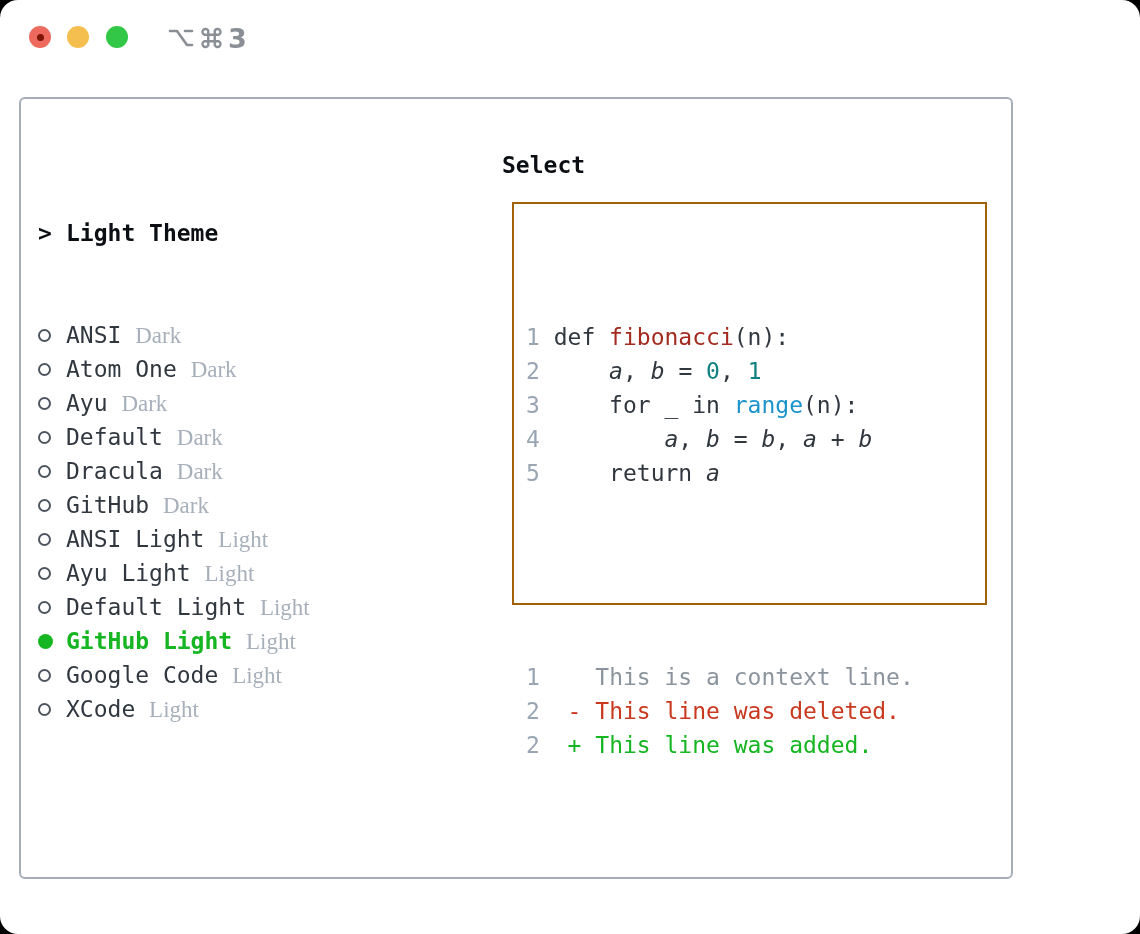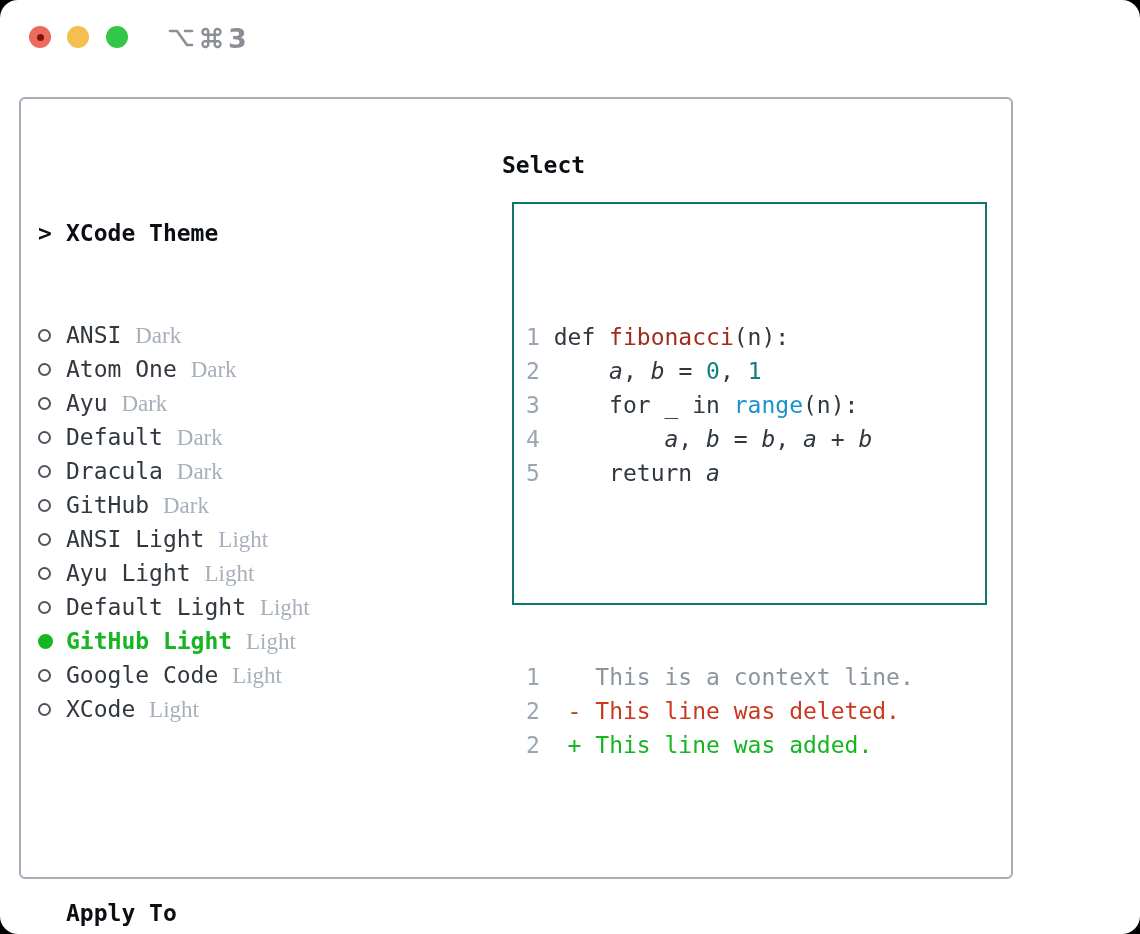--- a/index.html
+++ b/index.html
@@ -41,21 +41,21 @@
   .hdr{font-weight:bold;color:#0b0f14;}
   .radio{display:inline-block;width:13px;height:13px;border:2px solid #4d565e;border-radius:50%;transform:translateY(-1px);vertical-align:middle;}
   .radio.on{width:15px;height:15px;border:none;background:var(--selection-green);}
   .lbl{color:var(--text-dark);text-align:right;}
   .row.selected .lbl{color:var(--selection-green);font-weight:bold;}
   .tag{color:var(--muted-gray);font-family:Liberation Serif, serif;}
   .spacer{height:34px;}
 
   
   .preview-header{position:absolute;left:481px;top:49px;height:34px;line-height:34px;font-size:23px;font-weight:bold;color:#0b0f14;}
-  .preview-box{position:absolute;left:491px;top:103px;width:475px;height:403px;border:2px solid #0f766e;background:#fff;}
+  .preview-box{position:absolute;left:491px;top:103px;width:475px;height:403px;border:2px solid #a16207;background:#fff;}
   .codepane{position:absolute;left:12px;top:48px;font-size:23px;line-height:34px;white-space:pre;color:var(--text-dark);}
   .cl{height:34px;white-space:pre;}
   .ln{color:var(--lineno-gray);}
   .tok-pl{color:var(--text-dark);}
   .tok-kw{color:var(--text-dark);}
   .tok-fn{color:var(--function-red);}
   .tok-lit{color:var(--number-teal);}
   .tok-bi{color:var(--builtin-blue);}
   .tok-var{color:var(--text-dark);font-style:italic;}
   .diff-context{color:#8b949d;text-align:center;}
@@ -81,24 +81,23 @@
       <svg width="27" height="26" viewBox="0 0 24 24" fill="none" stroke="#8a8f95" stroke-width="2.2" stroke-linejoin="round">
         <path d="M9 9 V5.3 A2.8 2.8 0 1 0 5.3 9 H9 Z M15 9 h3.7 A2.8 2.8 0 1 0 15 5.3 V9 Z M9 15 H5.3 A2.8 2.8 0 1 0 9 18.7 V15 Z M15 15 v3.7 A2.8 2.8 0 1 0 18.7 15 H15 Z M9 9 h6 v6 h-6 z"></path>
       </svg>
       <span>3</span>
     </div>
   </div>
 
   <div class="panel">
 
     <div class="col-left">
-      <div class="row"><span class="mk prompt">&gt;</span><span class="hdr">XCode Theme</span></div>
+      <div class="row"><span class="mk prompt">&gt;</span><span class="hdr">Light Theme</span></div>
       <div id="theme-list"><div class="row"><span class="mk"><span class="radio"></span></span><span class="lbl">ANSI </span><span class="tag">Dark</span></div><div class="row"><span class="mk"><span class="radio"></span></span><span class="lbl">Atom One </span><span class="tag">Dark</span></div><div class="row"><span class="mk"><span class="radio"></span></span><span class="lbl">Ayu </span><span class="tag">Dark</span></div><div class="row"><span class="mk"><span class="radio"></span></span><span class="lbl">Default </span><span class="tag">Dark</span></div><div class="row"><span class="mk"><span class="radio"></span></span><span class="lbl">Dracula </span><span class="tag">Dark</span></div><div class="row"><span class="mk"><span class="radio"></span></span><span class="lbl">GitHub </span><span class="tag">Dark</span></div><div class="row"><span class="mk"><span class="radio"></span></span><span class="lbl">ANSI Light </span><span class="tag">Light</span></div><div class="row"><span class="mk"><span class="radio"></span></span><span class="lbl">Ayu Light </span><span class="tag">Light</span></div><div class="row"><span class="mk"><span class="radio"></span></span><span class="lbl">Default Light </span><span class="tag">Light</span></div><div class="row selected"><span class="mk"><span class="radio on"></span></span><span class="lbl">GitHub Light </span><span class="tag">Light</span></div><div class="row"><span class="mk"><span class="radio"></span></span><span class="lbl">Google Code </span><span class="tag">Light</span></div><div class="row"><span class="mk"><span class="radio"></span></span><span class="lbl">XCode </span><span class="tag">Light</span></div></div>
       <div class="spacer"></div>
-      <div class="row"><span class="mk"></span><span class="hdr">Apply To</span></div>
       
       
       
     </div>
 
     <div class="preview-header">Select</div>
 
     <div class="preview-box">
       <div class="codepane">
         <div id="code-lines"><div class="cl"><span class="ln">1</span> <span class="tok-kw">def </span><span class="tok-fn">fibonacci</span><span class="tok-pl">(n):</span></div><div class="cl"><span class="ln">2</span> <span class="tok-pl">    </span><span class="tok-var">a</span><span class="tok-pl">, </span><span class="tok-var">b</span><span class="tok-pl"> = </span><span class="tok-lit">0</span><span class="tok-pl">, </span><span class="tok-lit">1</span></div><div class="cl"><span class="ln">3</span> <span class="tok-pl">    </span><span class="tok-kw">for</span><span class="tok-pl"> _ </span><span class="tok-kw">in</span><span class="tok-pl"> </span><span class="tok-bi">range</span><span class="tok-pl">(n):</span></div><div class="cl"><span class="ln">4</span> <span class="tok-pl">        </span><span class="tok-var">a</span><span class="tok-pl">, </span><span class="tok-var">b</span><span class="tok-pl"> = </span><span class="tok-var">b</span><span class="tok-pl">, </span><span class="tok-var">a</span><span class="tok-pl"> + </span><span class="tok-var">b</span></div><div class="cl"><span class="ln">5</span> <span class="tok-pl">    </span><span class="tok-kw">return</span><span class="tok-pl"> </span><span class="tok-var">a</span></div></div>

